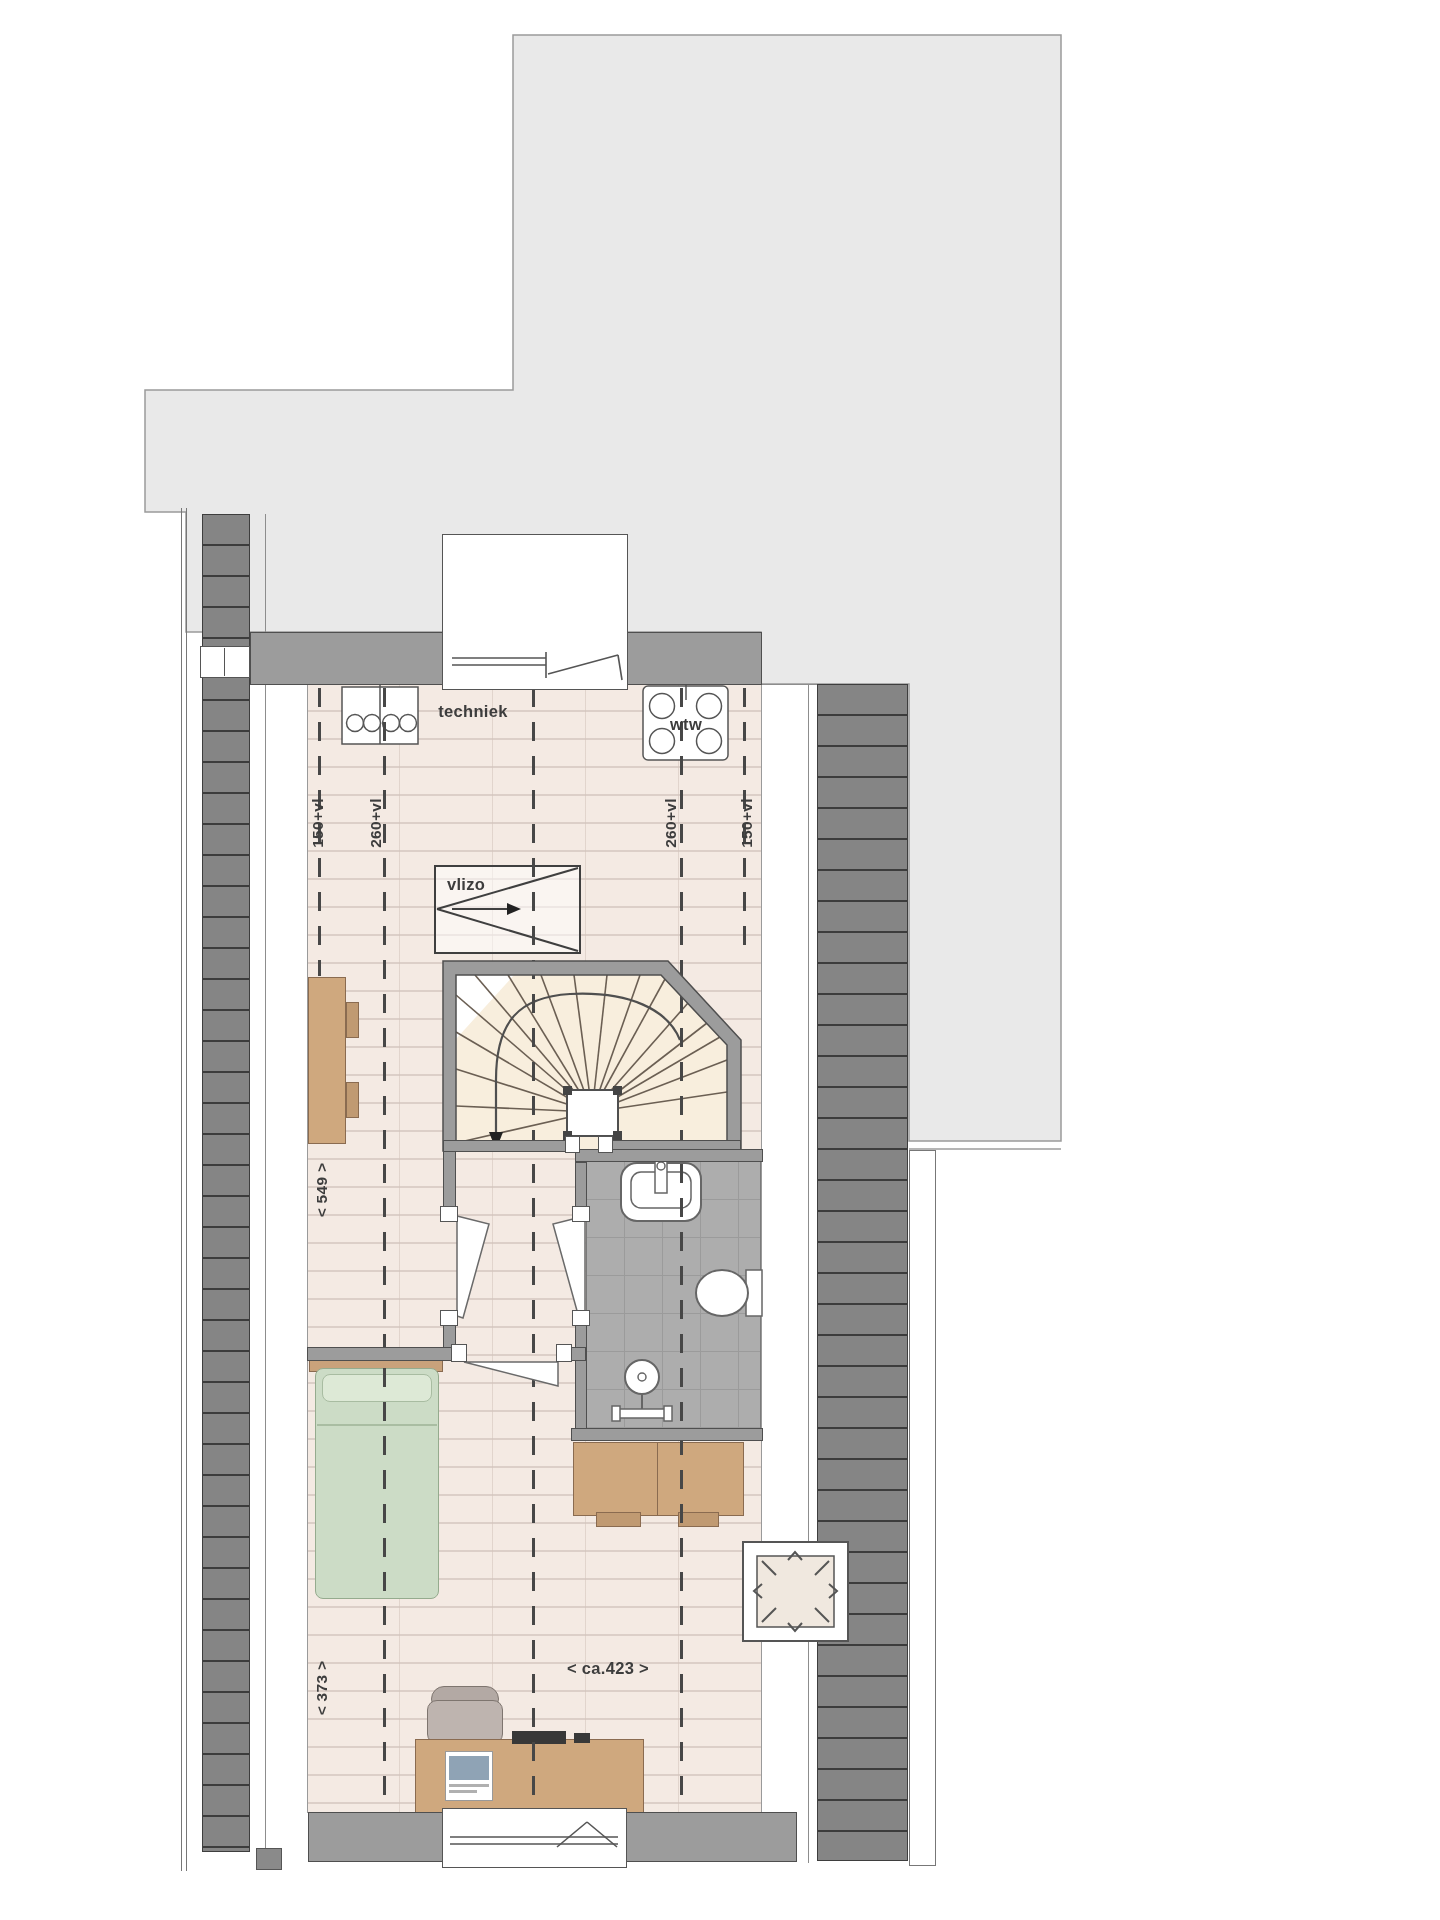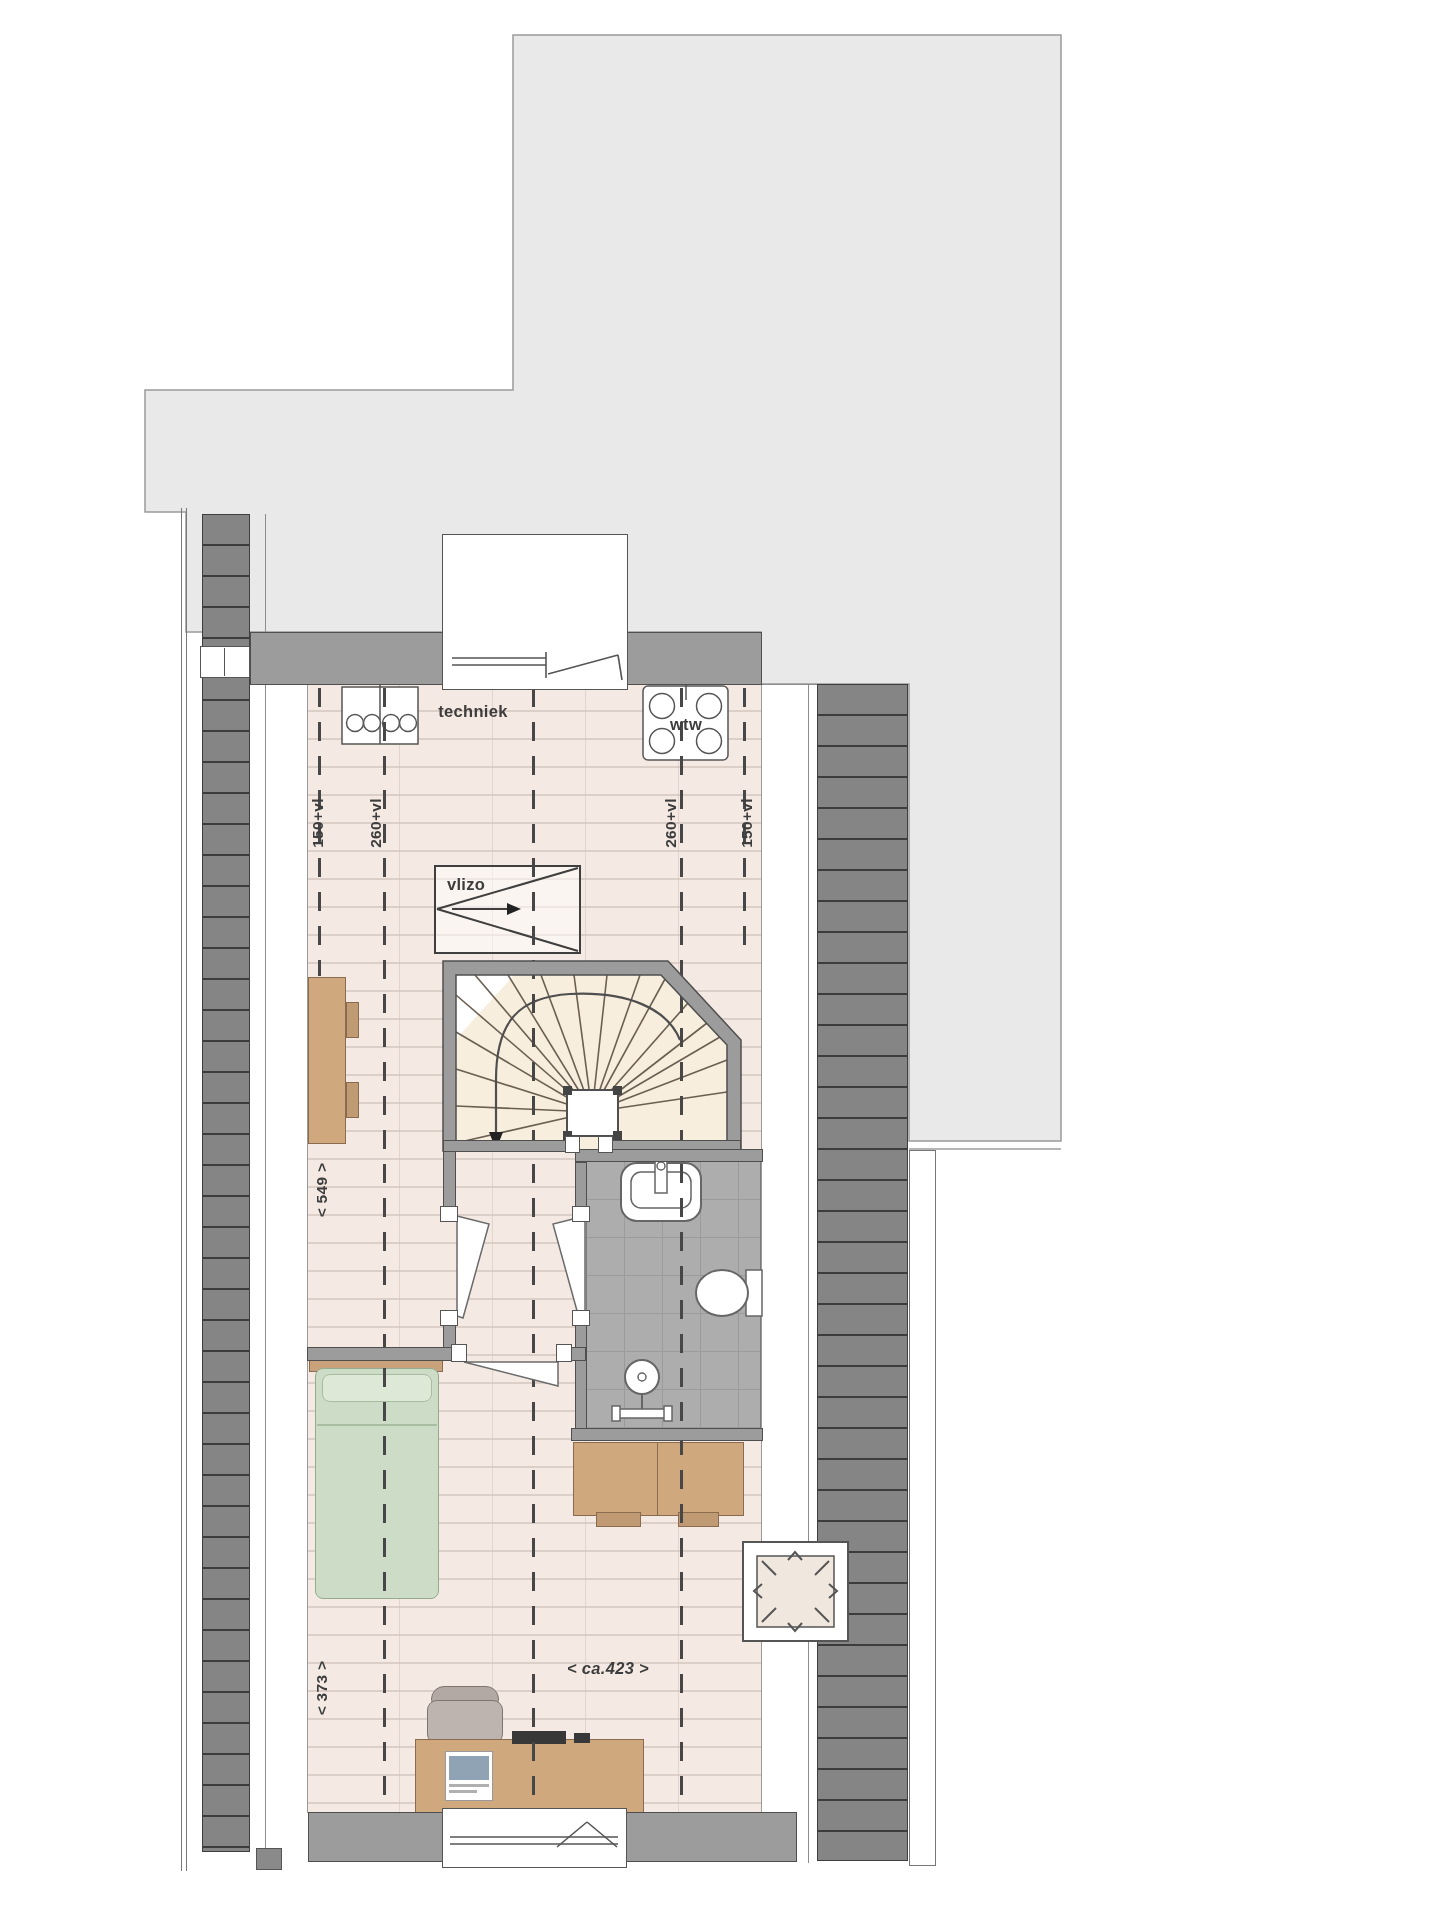--- a/index.html
+++ b/index.html
@@ -231,15 +231,15 @@
 
   <div class="lbl big" style="left:473px;top:711px;">techniek</div>
   <div class="lbl big" style="left:686px;top:724px;">wtw</div>
   <div class="lbl big" style="left:466px;top:884px;">vlizo</div>
   <div class="lbl rot" style="left:318px;top:823px;">150+vl</div>
   <div class="lbl rot" style="left:376px;top:823px;">260+vl</div>
   <div class="lbl rot" style="left:671px;top:823px;">260+vl</div>
   <div class="lbl rot" style="left:747px;top:823px;">150+vl</div>
   <div class="lbl rot" style="left:322px;top:1190px;">&lt; 549 &gt;</div>
   <div class="lbl rot" style="left:322px;top:1688px;">&lt; 373 &gt;</div>
-  <div class="lbl big" style="left:608px;top:1668px;font-style:italic;">&lt; ca.423 &gt;</div>
+  <div class="lbl big" style="left:608px;top:1668px;">&lt; ca.423 &gt;</div>
 
 </div>
 
 </body></html>

